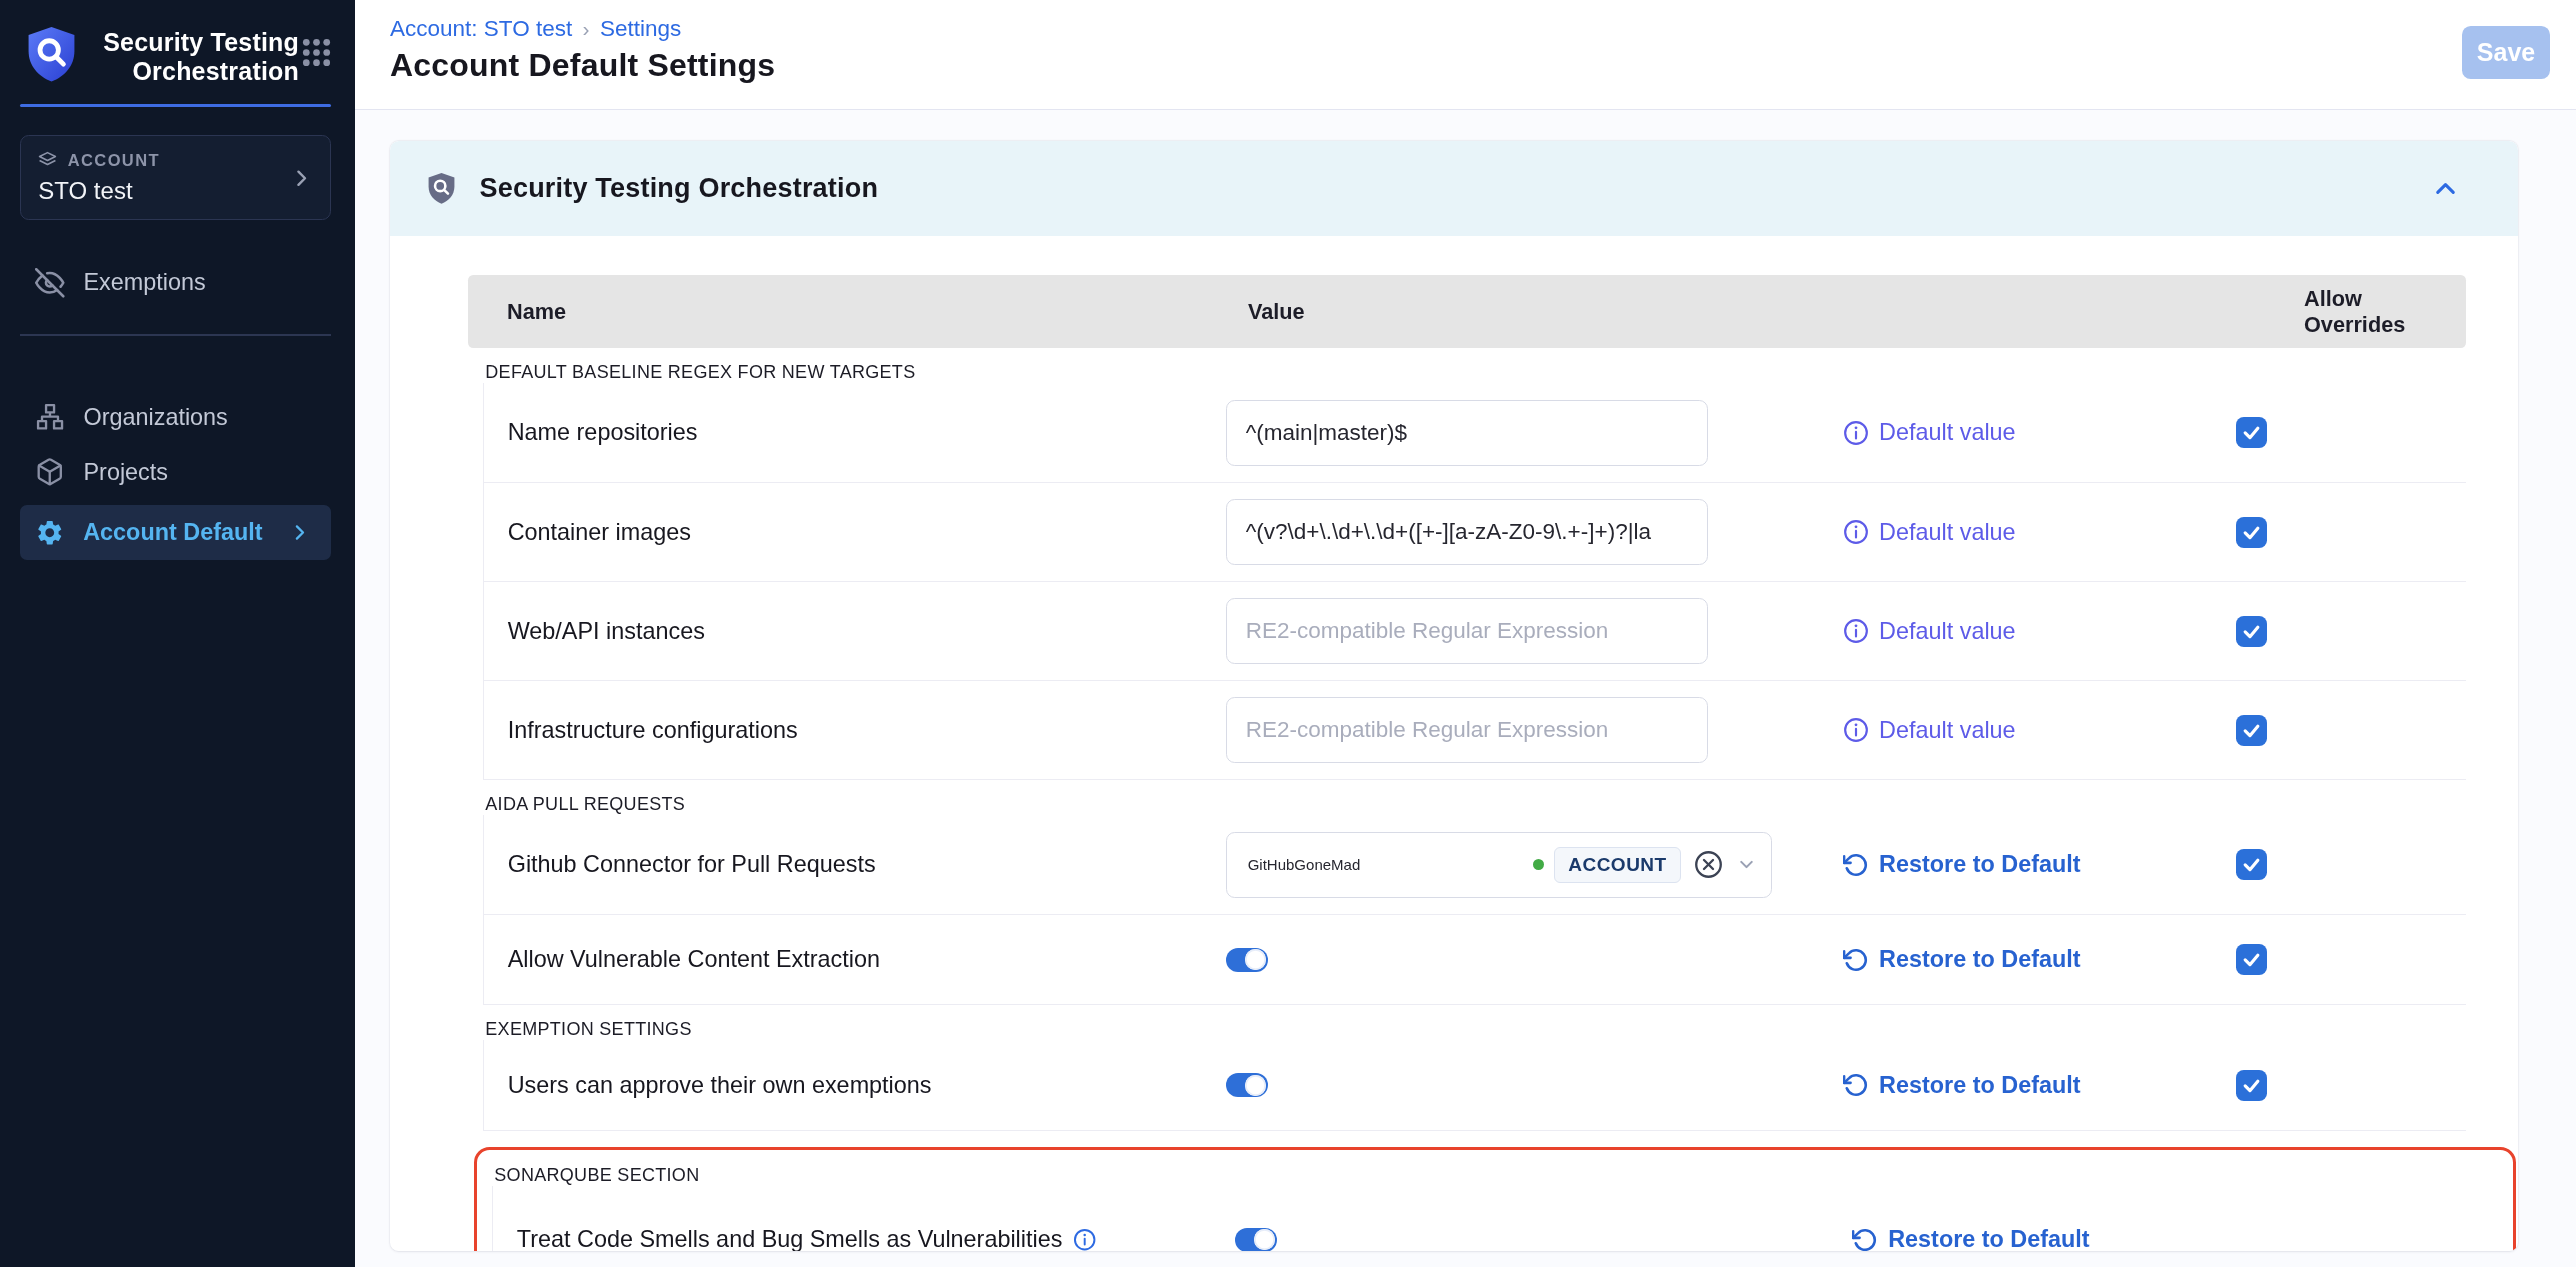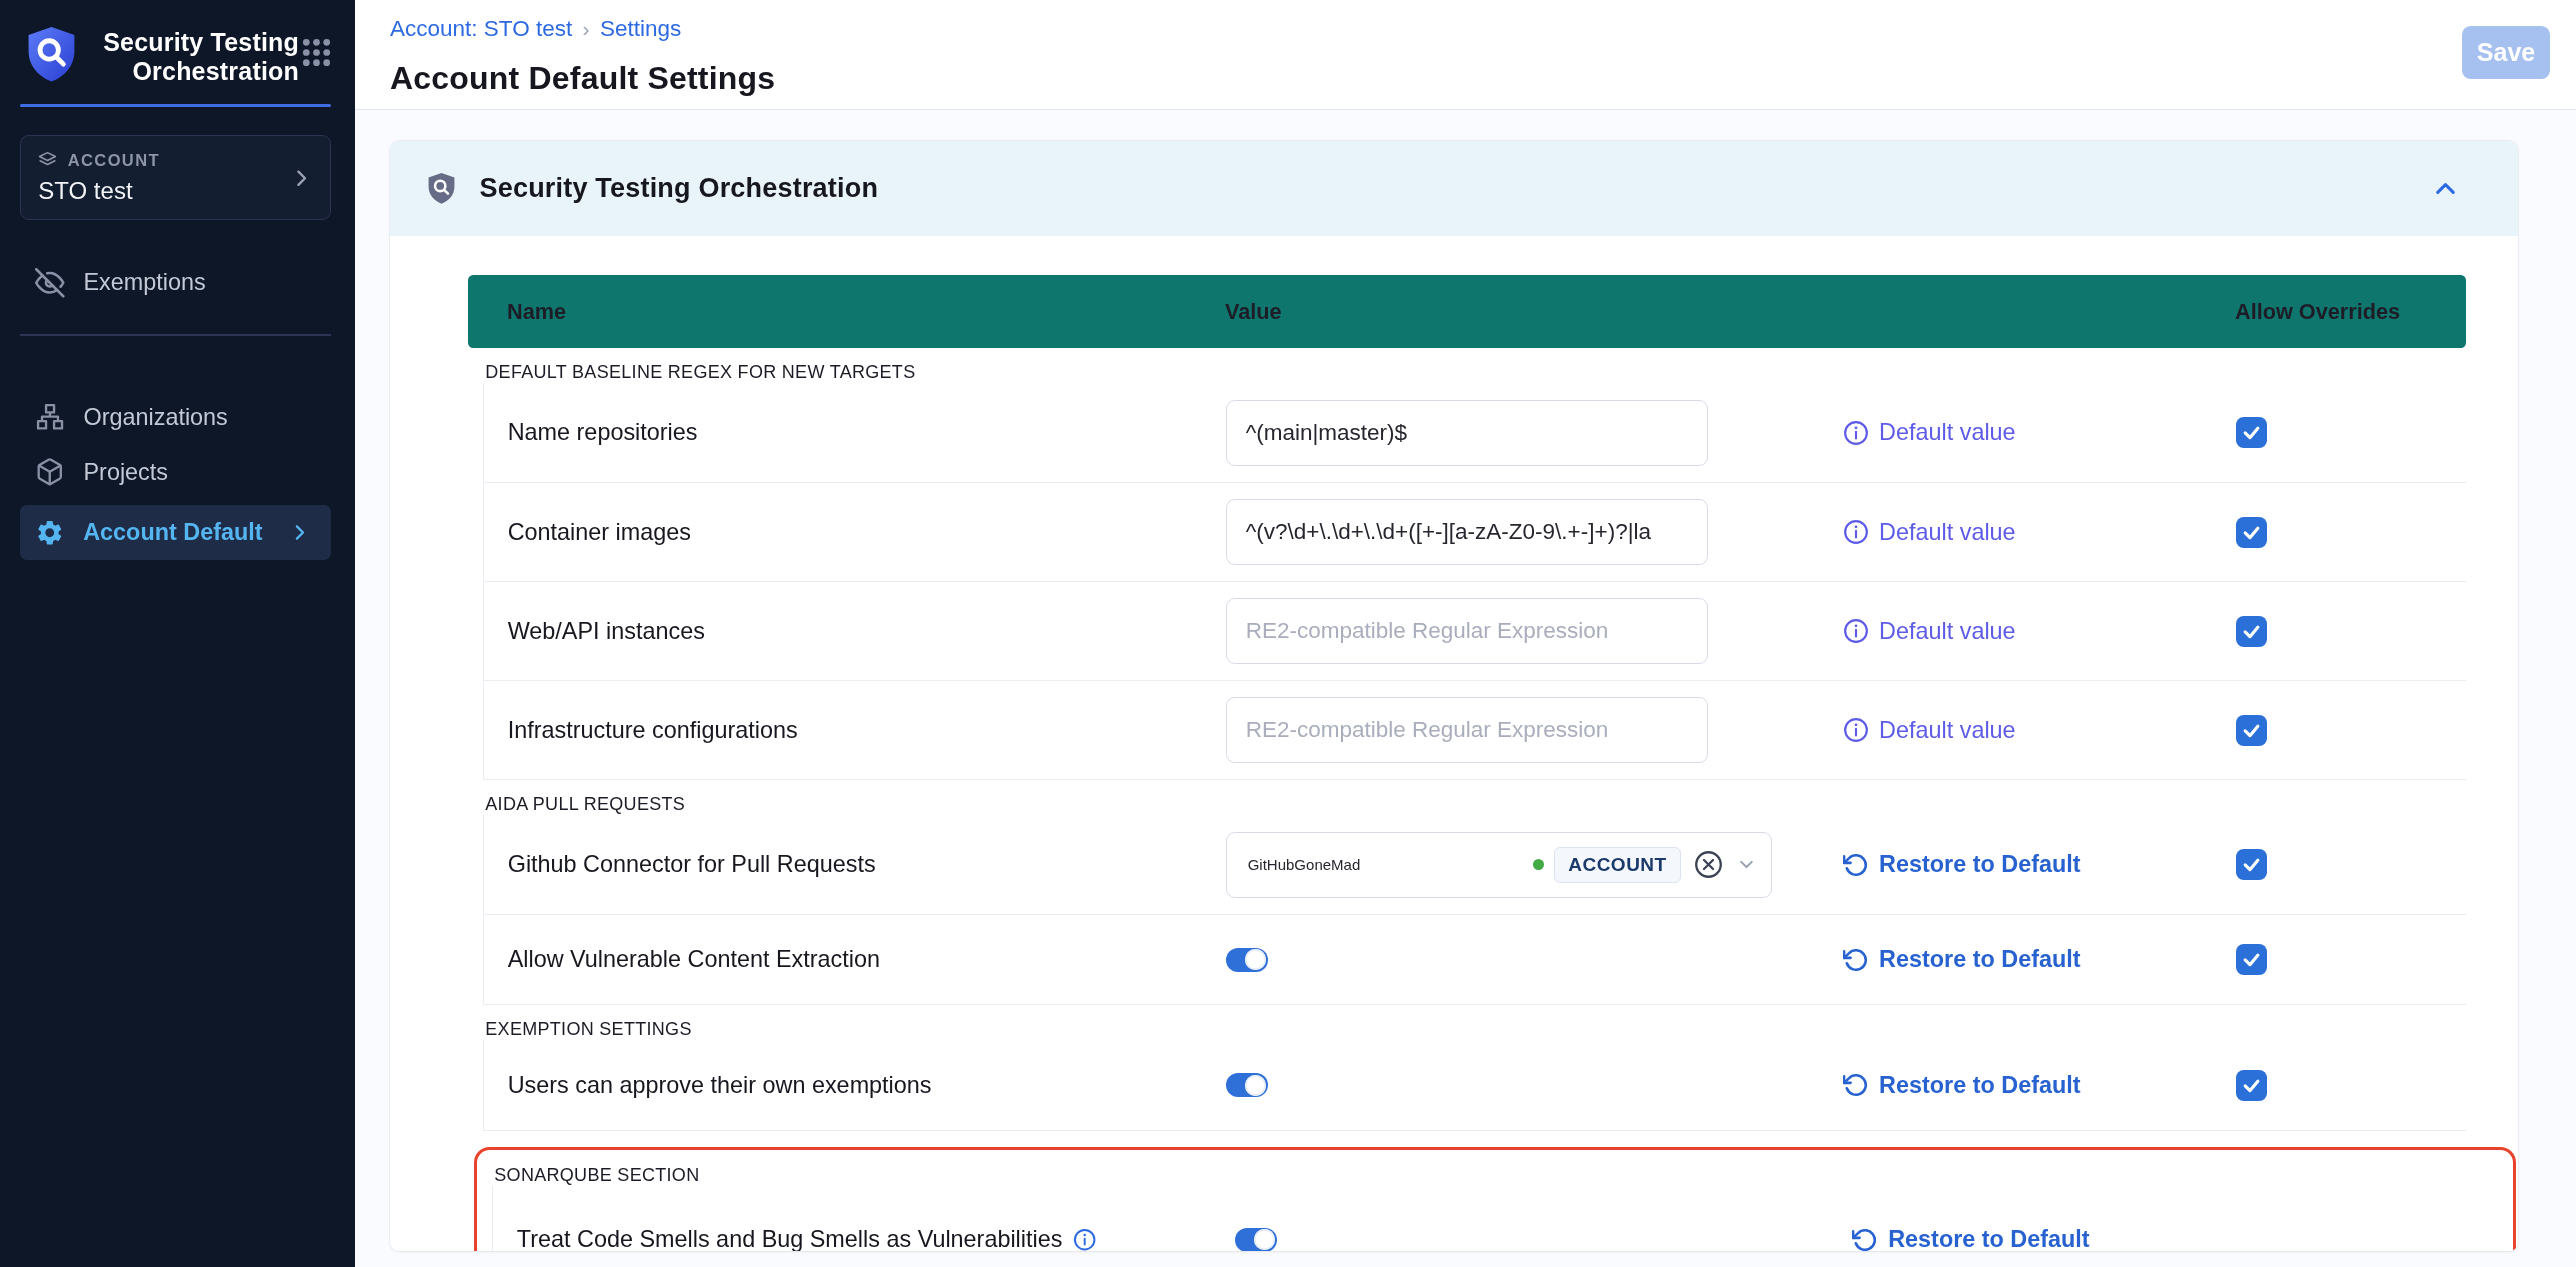--- a/index.html
+++ b/index.html
@@ -33,38 +33,38 @@
   .nav-item.active .nicon { color:#55b5f1; }
   .nav-item.active .chev { color:#55b5f1; margin-left:auto; width:21px; height:21px; }
 
   
   .main { flex:1; display:flex; flex-direction:column; background:#fafbfe; min-width:0; }
   .topbar { height:110px; background:#ffffff; border-bottom:1.7px solid #e3e5f1; display:flex; padding:0 26px 0 35px; }
   .topbar-left { padding-top:15.6px; }
   .breadcrumb { display:flex; align-items:center; gap:10.4px; font-size:22.5px; color:#2d6ae2; }
   .crumb { cursor:pointer; }
   .crumb-sep { color:#98a0b3; font-size:21px; }
-  .page-title { margin-top:18px; font-size:32px; font-weight:bold; color:#17171f; letter-spacing:0.2px; }
+  .page-title { margin-top:5px; font-size:32px; font-weight:bold; color:#17171f; letter-spacing:0.2px; }
   .topbar-right { margin-left:auto; padding-top:26px; }
   .save-btn { width:88px; height:53px; border:none; border-radius:8.7px; background:#a6c1ef; color:#ffffff;
     font-family:inherit; font-size:25px; font-weight:bold; cursor:pointer; }
 
   .content { flex:1; padding:31px 58px 0 35px; }
   .card { background:#ffffff; border-radius:8.7px; box-shadow:0 0.9px 2.6px rgba(25,30,60,.08), 0 0 0 0.9px rgba(25,30,60,.03);
     height:1110px; overflow:hidden; display:flex; flex-direction:column; }
   .card-header { height:95px; min-height:95px; background:#e8f4f9; border-radius:8.7px 8.7px 0 0;
     display:flex; align-items:center; padding:0 57px 0 36px; cursor:pointer; }
   .panel-shield { width:31px; height:35px; }
   .panel-title { margin-left:22.5px; font-size:27px; font-weight:bold; color:#17171f; letter-spacing:0.2px; }
   .collapse-chev { margin-left:auto; width:31px; height:31px; color:#2d6ae2; cursor:pointer; }
 
   .card-body { padding:0 52px 0 78px; flex:1; }
 
-  .thead { margin-top:39px; height:73px; background:#0f766e; border-radius:5.2px;
-    display:grid; grid-template-columns:757px 617px 393px 1fr; align-items:center; }
+  .thead { margin-top:39px; height:73px; background:#e5e5e5; border-radius:5.2px;
+    display:grid; grid-template-columns:757px 617px 393px 1fr; align-items:center;gap:23px; }
   .thead .th { font-size:21.7px; color:#1d1d28; font-weight:bold; }
   .thead .th:first-child { padding-left:39px; }
 
   .section-caption { margin:14px 0 0 17.3px; font-size:18px; color:#1c1c26; letter-spacing:0.3px; }
   .rows { margin-left:14.7px; border-left:1.7px solid #ececf3; border-bottom:1.7px solid #ececf3; }
   .row { display:grid; grid-template-columns:742px 617px 393px 1fr; align-items:center; min-height:99px; }
   .row + .row { border-top:1.7px solid #ececf3; }
   .row-name { padding-left:24px; font-size:23.4px; color:#17171f; display:flex; align-items:center; gap:10.4px; }
 
   .tinput { width:482px; height:66px; border:1.7px solid #d8dbe6; border-radius:8.7px; padding:0 19px;

